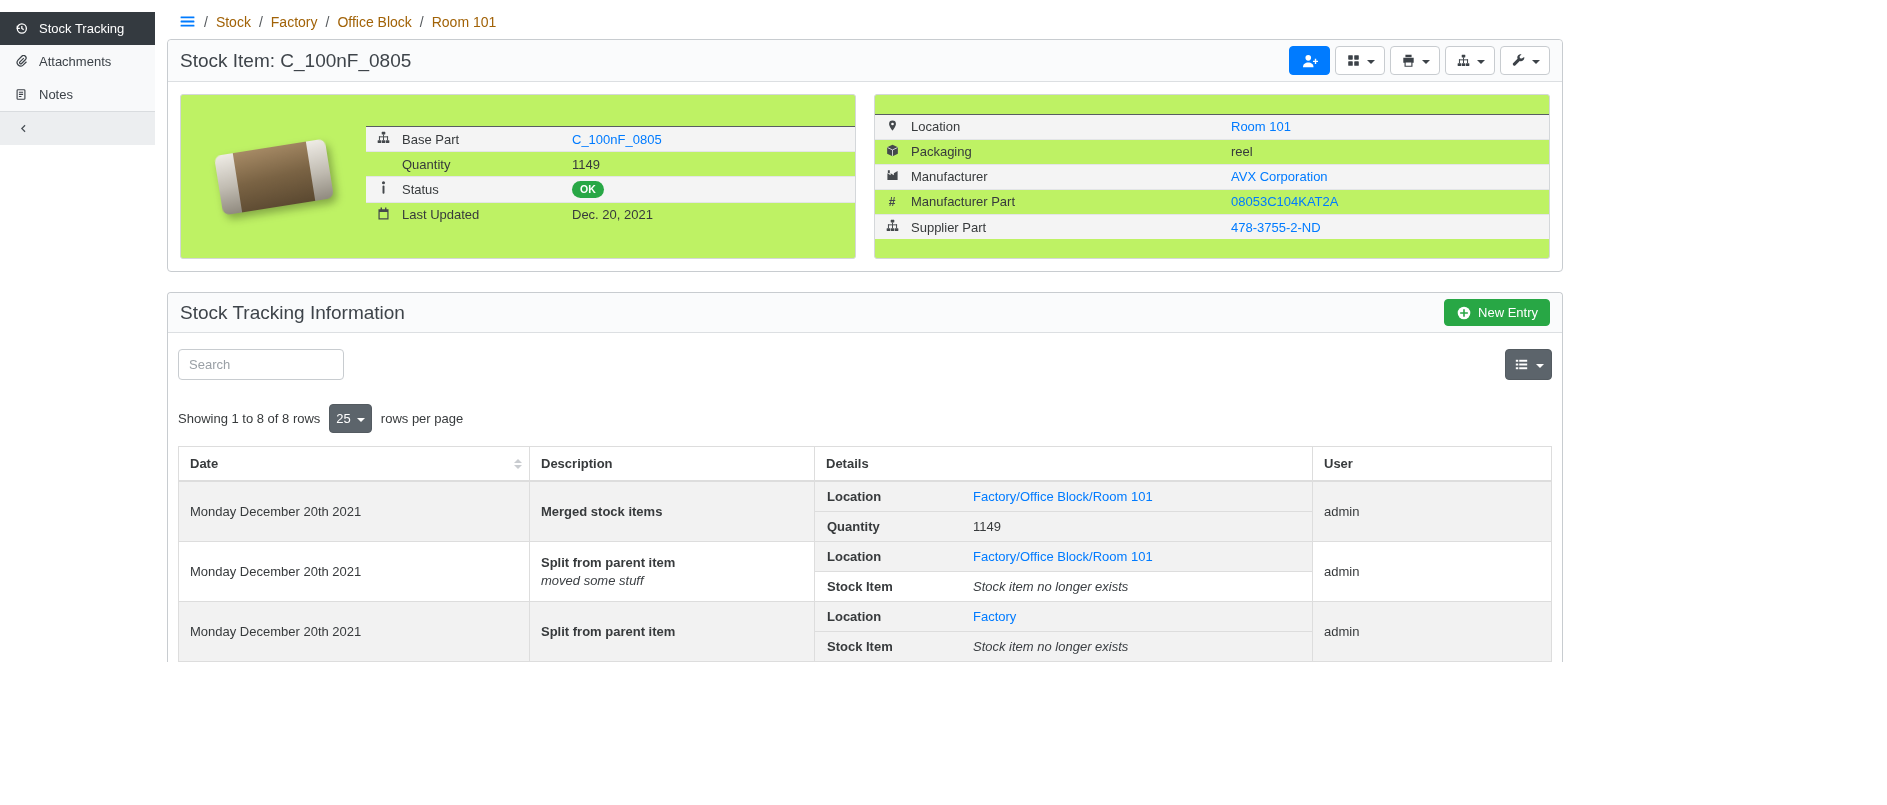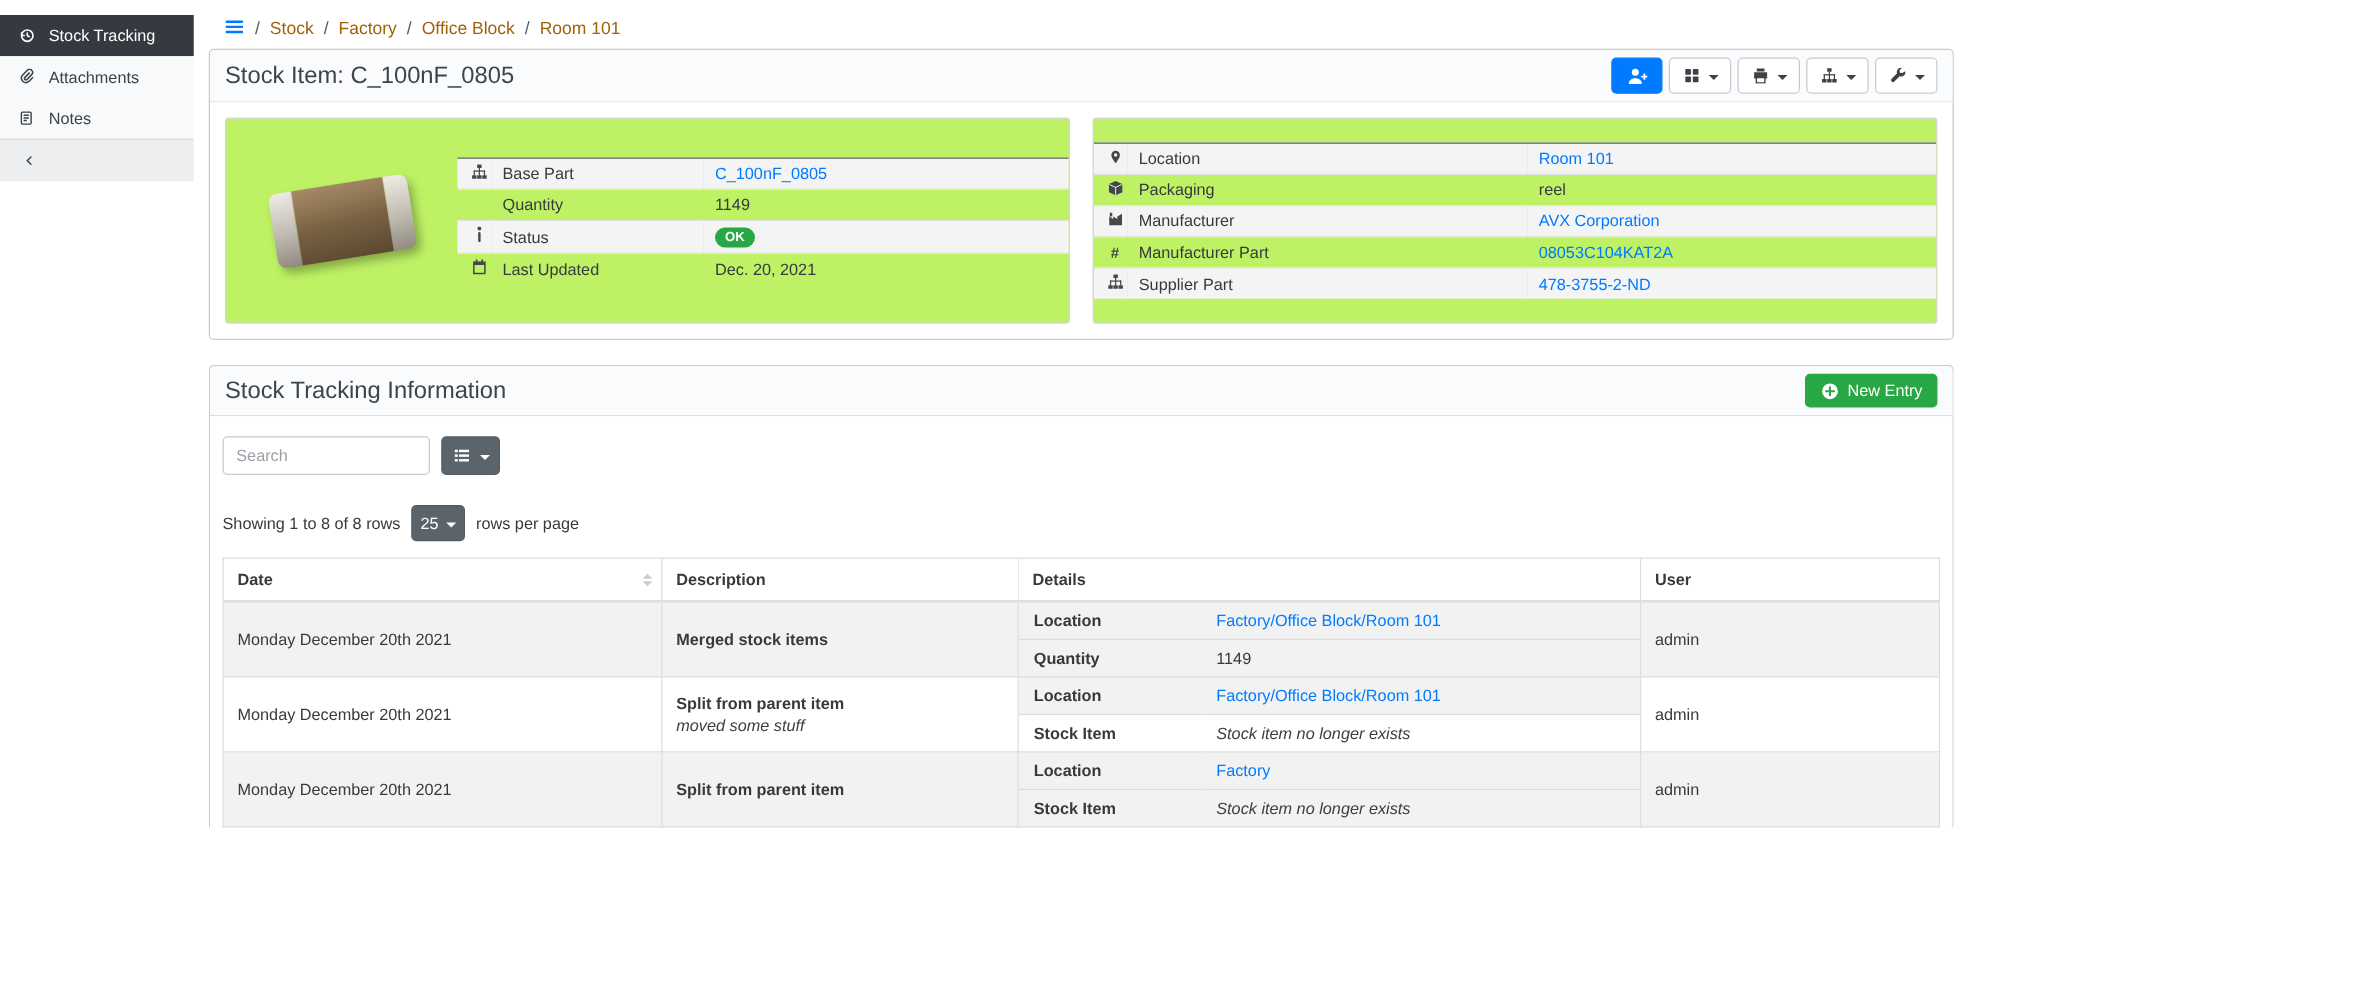--- a/index.html
+++ b/index.html
@@ -46,21 +46,21 @@
 .dtable .ic-cell{width:27px;color:#44484c;padding-right:0}
 .dtable .lbl{width:170px}
 .dtable-r .lbl{width:320px}
 .lnk{color:#007bff;font-size:13px}
 .ital{font-style:italic;color:#3c4044}
 .badge-ok{display:inline-block;background:#28a745;color:#fff;font-size:10.5px;font-weight:bold;padding:3px 8px;border-radius:9px;line-height:1}
 
 .tracking-panel{margin-top:20px;border-bottom:0;border-radius:4px 4px 0 0}
 .btn-new{display:inline-flex;align-items:center;gap:6px;background:#28a745;border:1px solid #28a745;color:#fff;font-size:13px;padding:5px 11px;border-radius:4px;cursor:pointer}
 .panel-body{padding:16px 10px 0}
-.controls{display:flex;justify-content:flex-start;align-items:center;gap:9px}
+.controls{display:flex;justify-content:space-between;align-items:center;gap:9px}
 .search-input{width:166px;height:31px;border:1px solid #c8ccd0;border-radius:4px;padding:0 10px;font-size:13px;color:#333}
 .search-input::placeholder{color:#9aa0a6}
 .btn-dark{display:inline-flex;align-items:center;justify-content:center;gap:6px;background:#5c646b;border:1px solid #545b61;color:#fff;border-radius:4px;cursor:pointer}
 .btn-cols{width:47px;height:31px}
 .btn-size{height:29px;padding:0 6px;font-size:13px}
 .inforow{display:flex;align-items:center;gap:9px;margin:24px 0 13px;color:#373a3c}
 
 .ttable{width:100%;border-collapse:collapse}
 .ttable th,.ttable td{border:1px solid #ddd}
 .ttable th{text-align:left;padding:9px 11px;font-size:13px;position:relative;background:#fff;border-bottom-width:2px}

